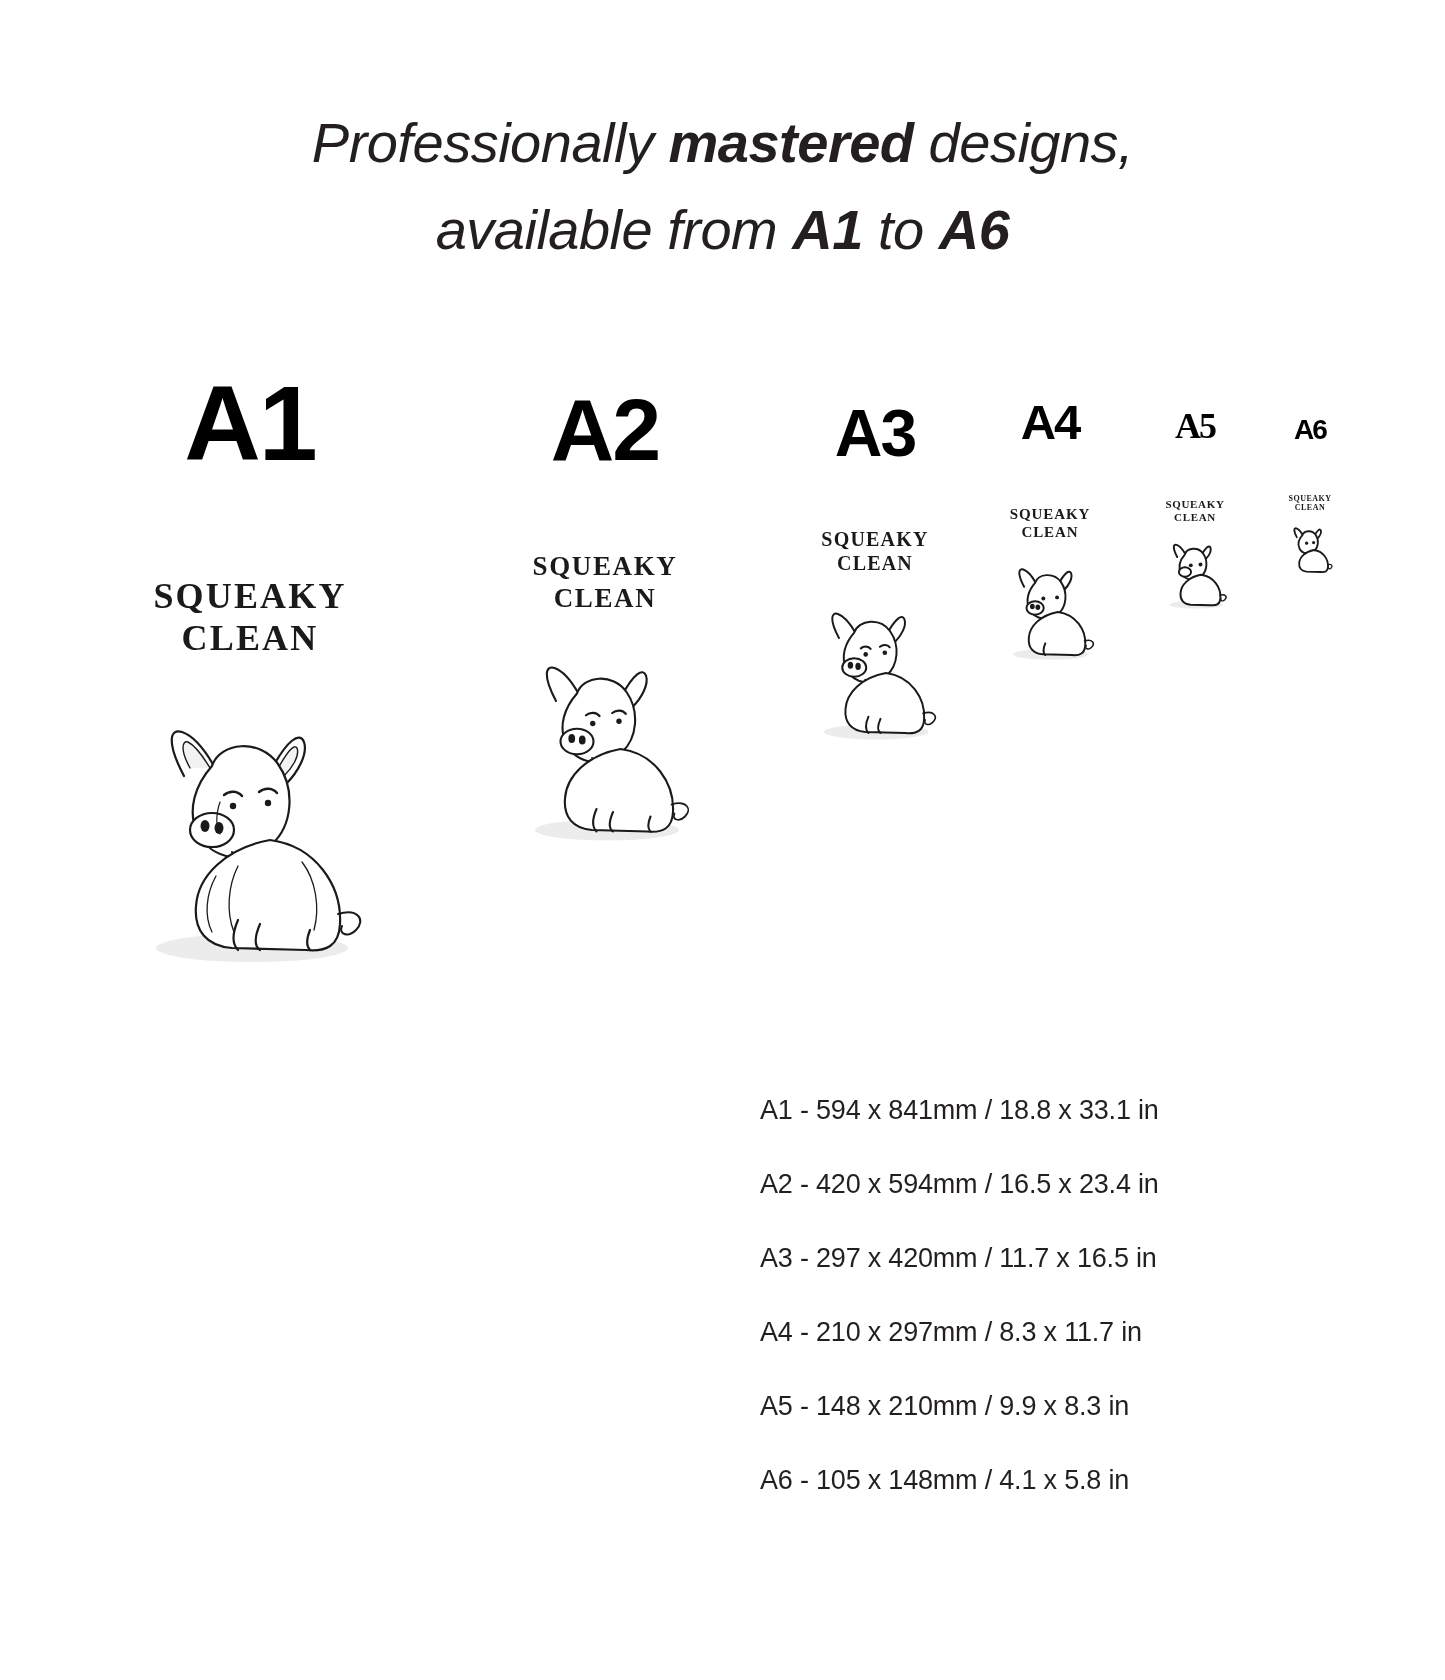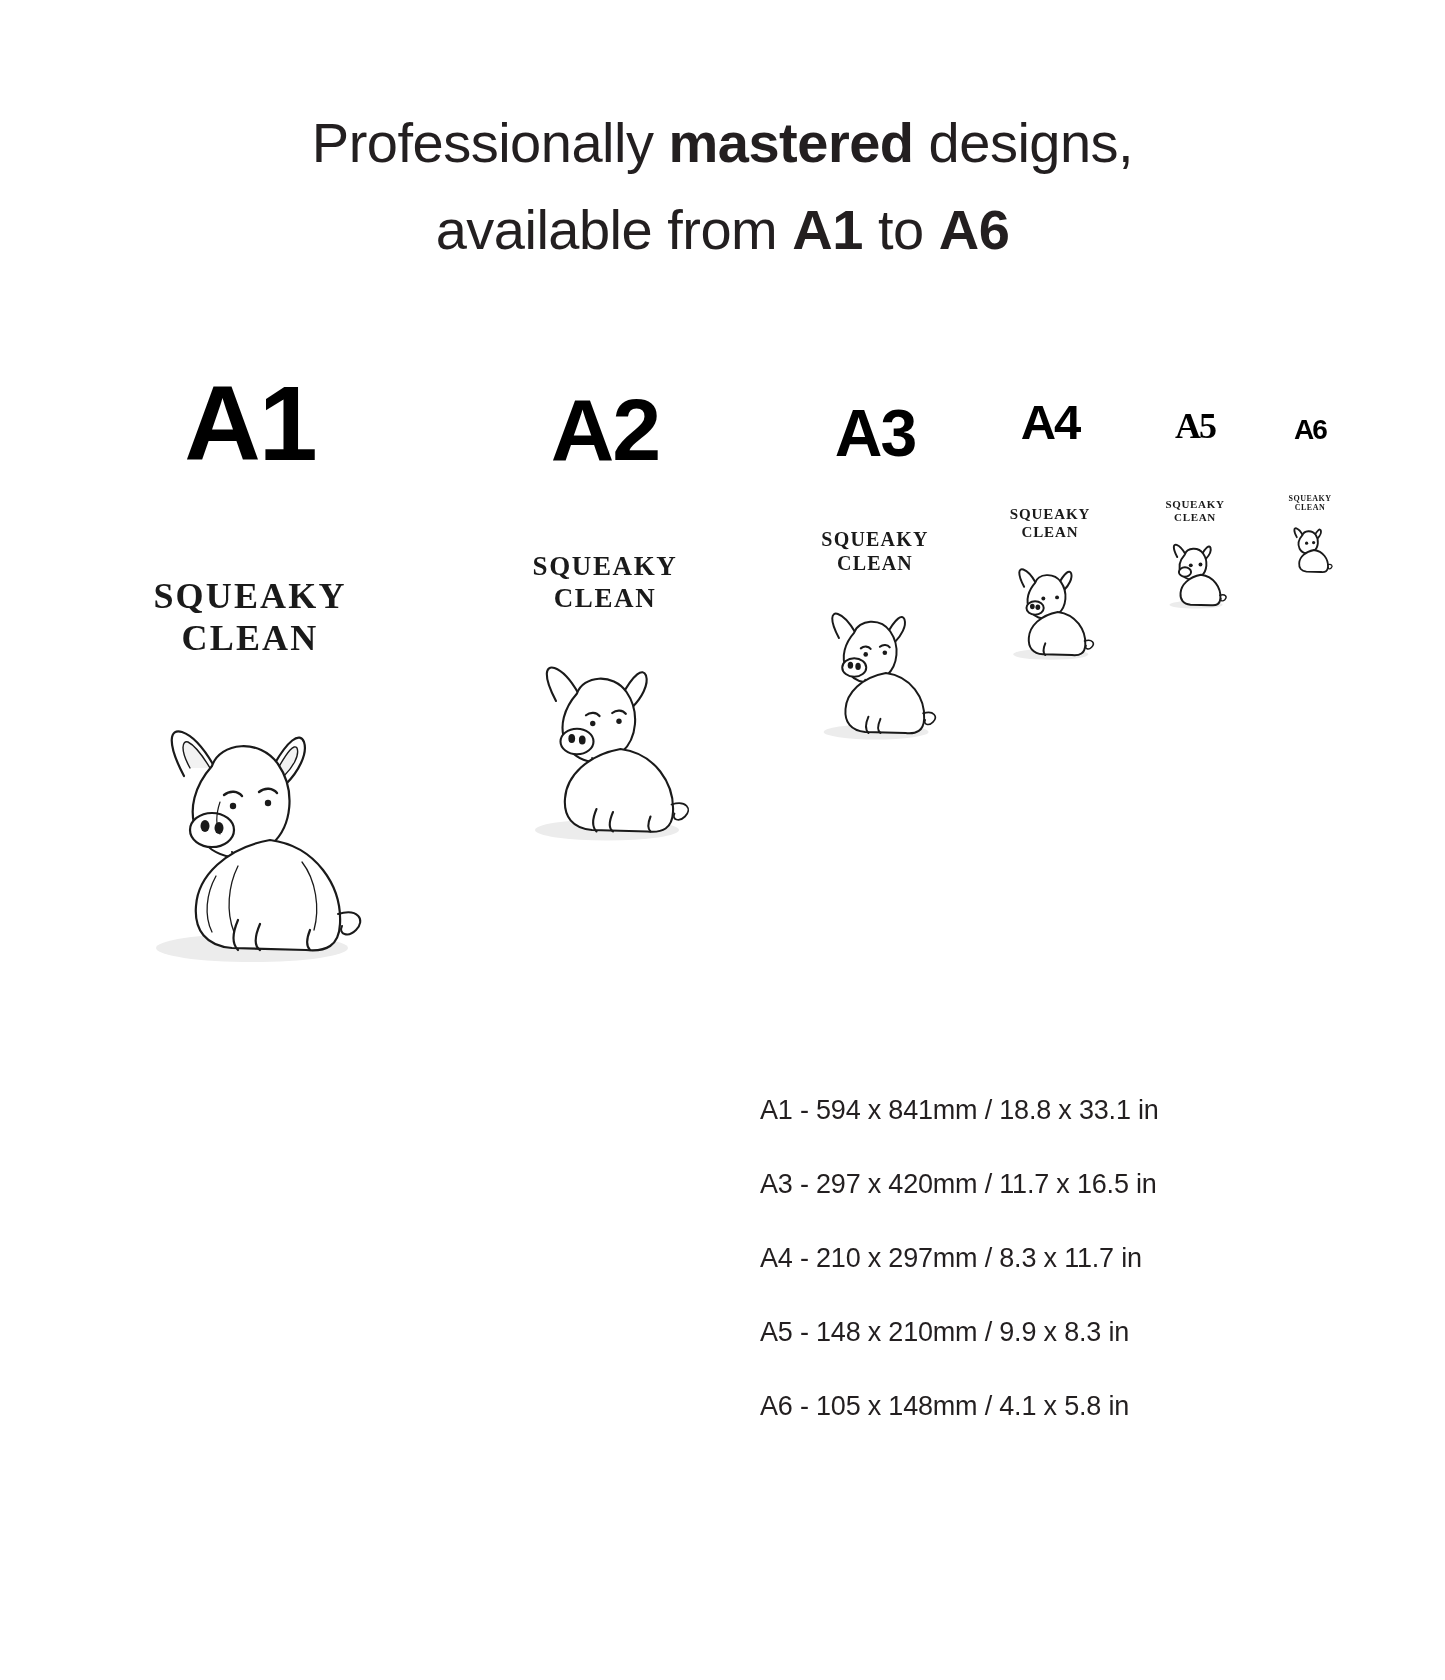--- a/index.html
+++ b/index.html
@@ -22,20 +22,21 @@
     position: absolute;
     top: 100px;
     left: 0;
     width: 1445px;
     text-align: center;
     font-size: 56px;
     line-height: 1.55;
     font-weight: 300;
     letter-spacing: -0.5px;
     color: #231f20;
+    font-style: italic;
   }
   .headline .strong { font-weight: 700; }
   .headline .line2 { display: block; }
 
   
   .sizes {
     position: absolute;
     top: 370px;
     left: 0;
     width: 1445px;
@@ -298,17 +299,18 @@
           </g>
         </svg>
       </div>
     </div>
   </div>
 
 </div>
 
 <div class="dims">
   <div class="dim-row">A1 - 594 x 841mm  /  18.8 x 33.1 in</div>
+  <div class="dim-row">A2  - 420 x 594mm  /  16.5 x 23.4 in</div>
   <div class="dim-row">A3 - 297 x 420mm  /  11.7 x 16.5 in</div>
   <div class="dim-row">A4  - 210 x 297mm  /  8.3 x 11.7 in</div>
   <div class="dim-row">A5 - 148 x 210mm  /  9.9 x 8.3 in</div>
   <div class="dim-row">A6 - 105 x 148mm  /  4.1 x 5.8 in</div>
 </div>
 
 </body></html>

